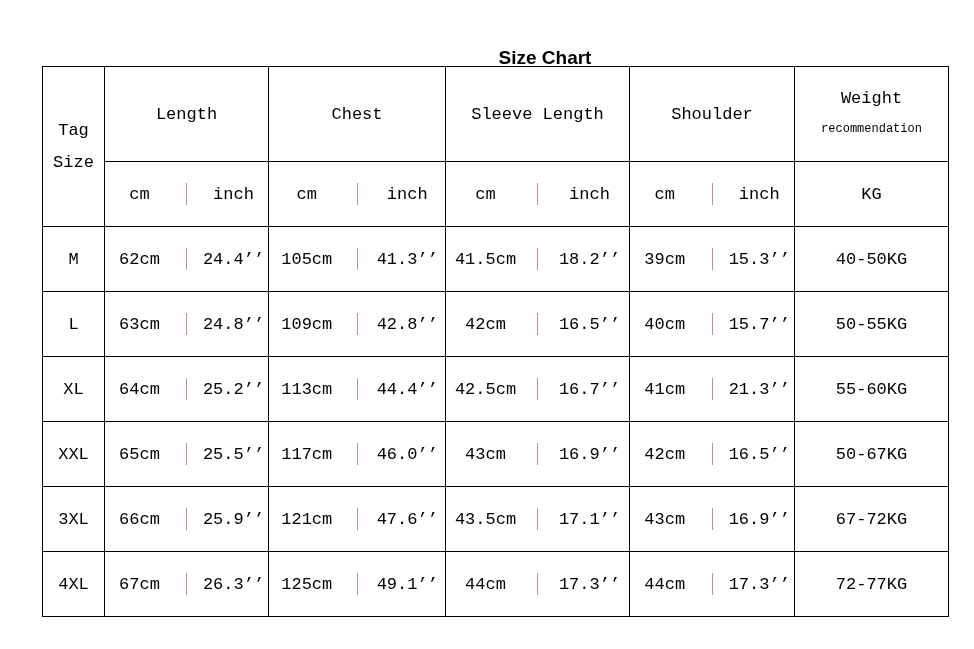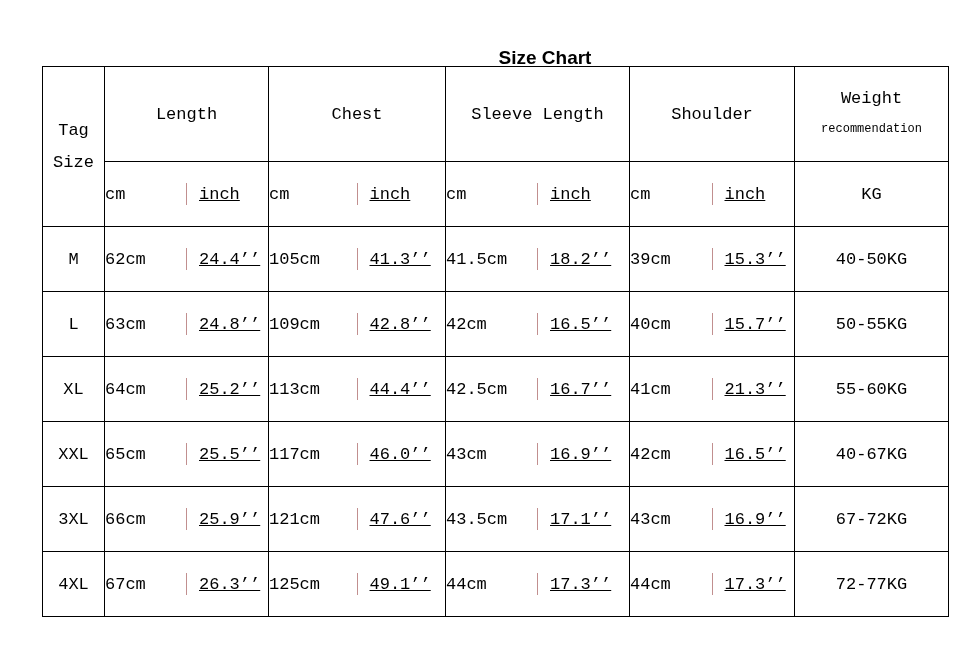--- a/index.html
+++ b/index.html
@@ -38,22 +38,22 @@
   tr.h1{height:95px;}
   tr.h2{height:65px;}
   tr.dr{height:65px;}
   
   .corner span{display:block;line-height:32px;}
   
   .whead .w1{display:block;line-height:31px;font-weight:400;}
   .whead .w2{display:block;line-height:31px;font-weight:400;font-size:12px;}
   
   .fx{display:flex;align-items:center;justify-content:center;width:100%;}
-  .fx .cm{flex:1 1 0;text-align:left;white-space:nowrap;}
-  .fx .in{flex:1 1 0;text-align:left;white-space:nowrap;text-decoration:underline;}
+  .fx .cm{flex:1 1 0;text-align:center;white-space:nowrap;}
+  .fx .in{flex:1 1 0;text-align:center;white-space:nowrap;}
   .sep{
     display:inline-block;
     width:1px;height:22px;
     background:#c18f8f;
     margin:0 12px;
     flex:0 0 1px;
   }
   .kg,.wv{font-weight:700;}
 </style>
 </head>
@@ -241,21 +241,21 @@
       <span class="in">16.9’’</span>
     </div>
         </td>
     <td>
           <div class="fx">
       <span class="cm">42cm</span>
       <span class="sep"></span>
       <span class="in">16.5’’</span>
     </div>
         </td>
-    <td class="wv">40-67KG</td>
+    <td class="wv">50-67KG</td>
   </tr>
 
   <tr class="dr">
     <td>3XL</td>
     <td>
           <div class="fx">
       <span class="cm">66cm</span>
       <span class="sep"></span>
       <span class="in">25.9’’</span>
     </div>

